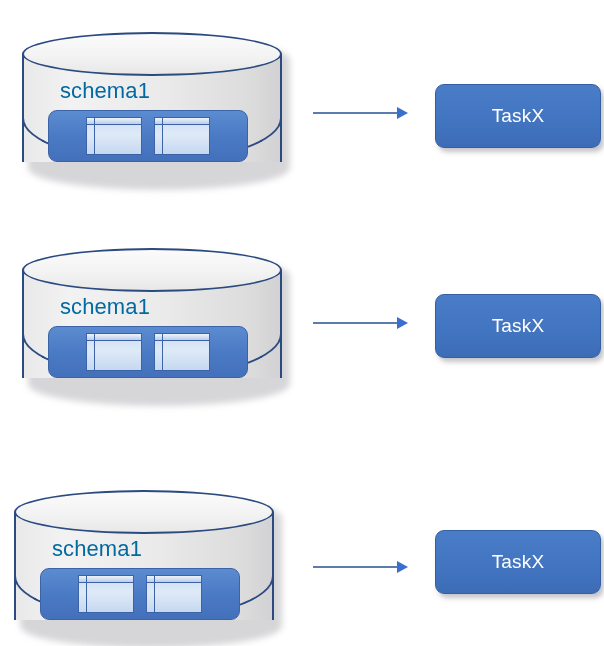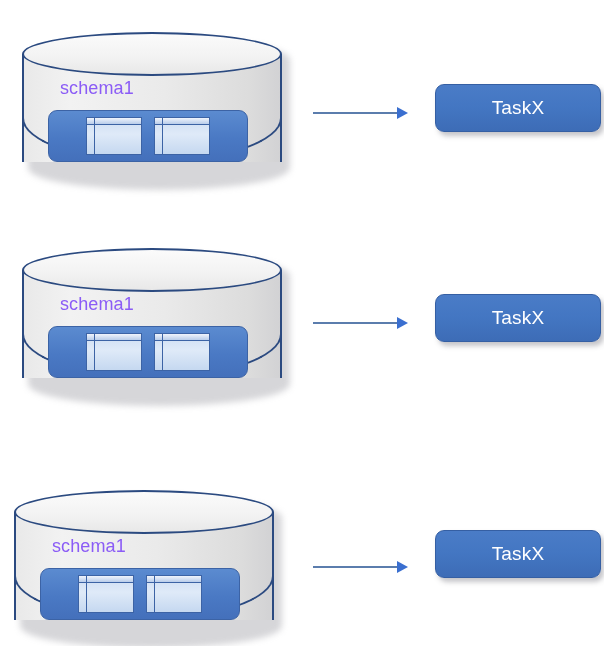--- a/index.html
+++ b/index.html
@@ -76,22 +76,22 @@
     border: 2px solid #2b4a80;
     border-radius: 50%;
     background: linear-gradient(to bottom, #fbfbfb 0%, #f2f2f2 60%, #e8e8e8 100%);
     box-sizing: border-box;
   }
 
   .db-label {
     position: absolute;
     left: 38px;
     top: 46px;
-    font-size: 18px;
-    color: #8b5cf6;
+    font-size: 22px;
+    color: #0369a1;
     letter-spacing: 0.1px;
     white-space: nowrap;
   }
 
   
   .tables-panel {
     position: absolute;
     left: 26px;
     top: 78px;
     width: 200px;
@@ -151,21 +151,21 @@
     height: 0;
     border-top: 6px solid transparent;
     border-bottom: 6px solid transparent;
     border-left: 11px solid #3a6fd0;
   }
 
   
   .task-box {
     position: absolute;
     width: 166px;
-    height: 48px;
+    height: 64px;
     border-radius: 9px;
     background: linear-gradient(to bottom, #4a7cc7 0%, #4376c2 50%, #3d6cb6 100%);
     border: 1px solid #355fa3;
     box-sizing: border-box;
     display: flex;
     align-items: center;
     justify-content: center;
     box-shadow: 3px 4px 5px rgba(90,90,100,0.35);
   }
   .task-label {

